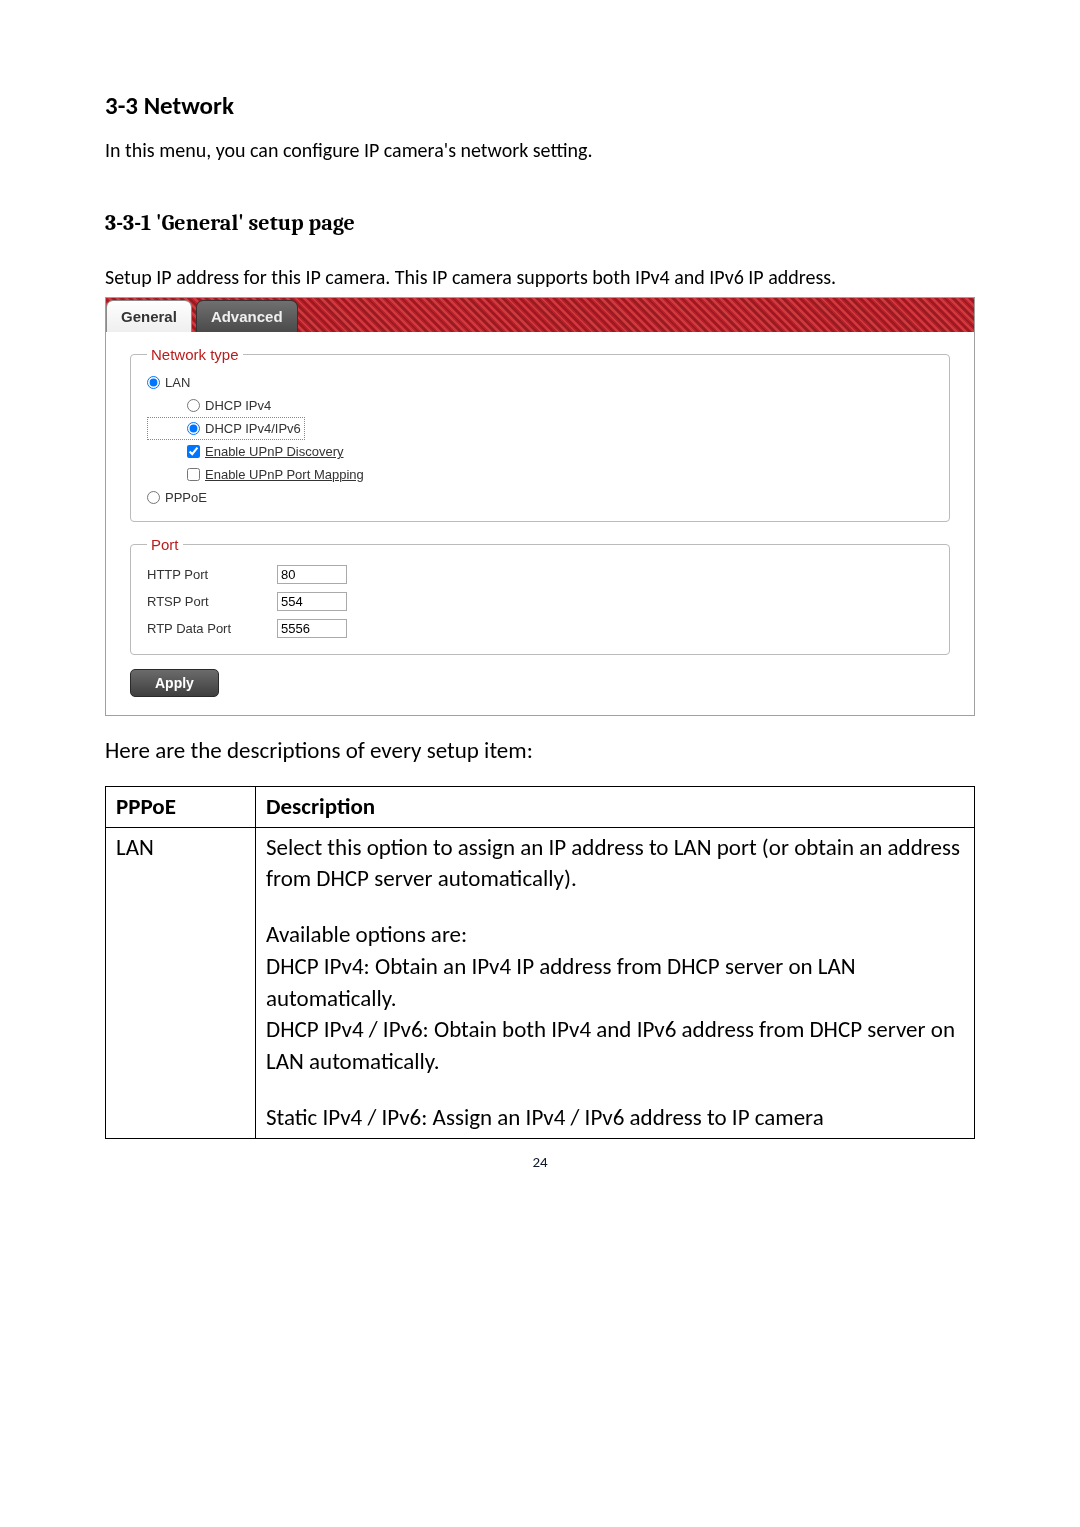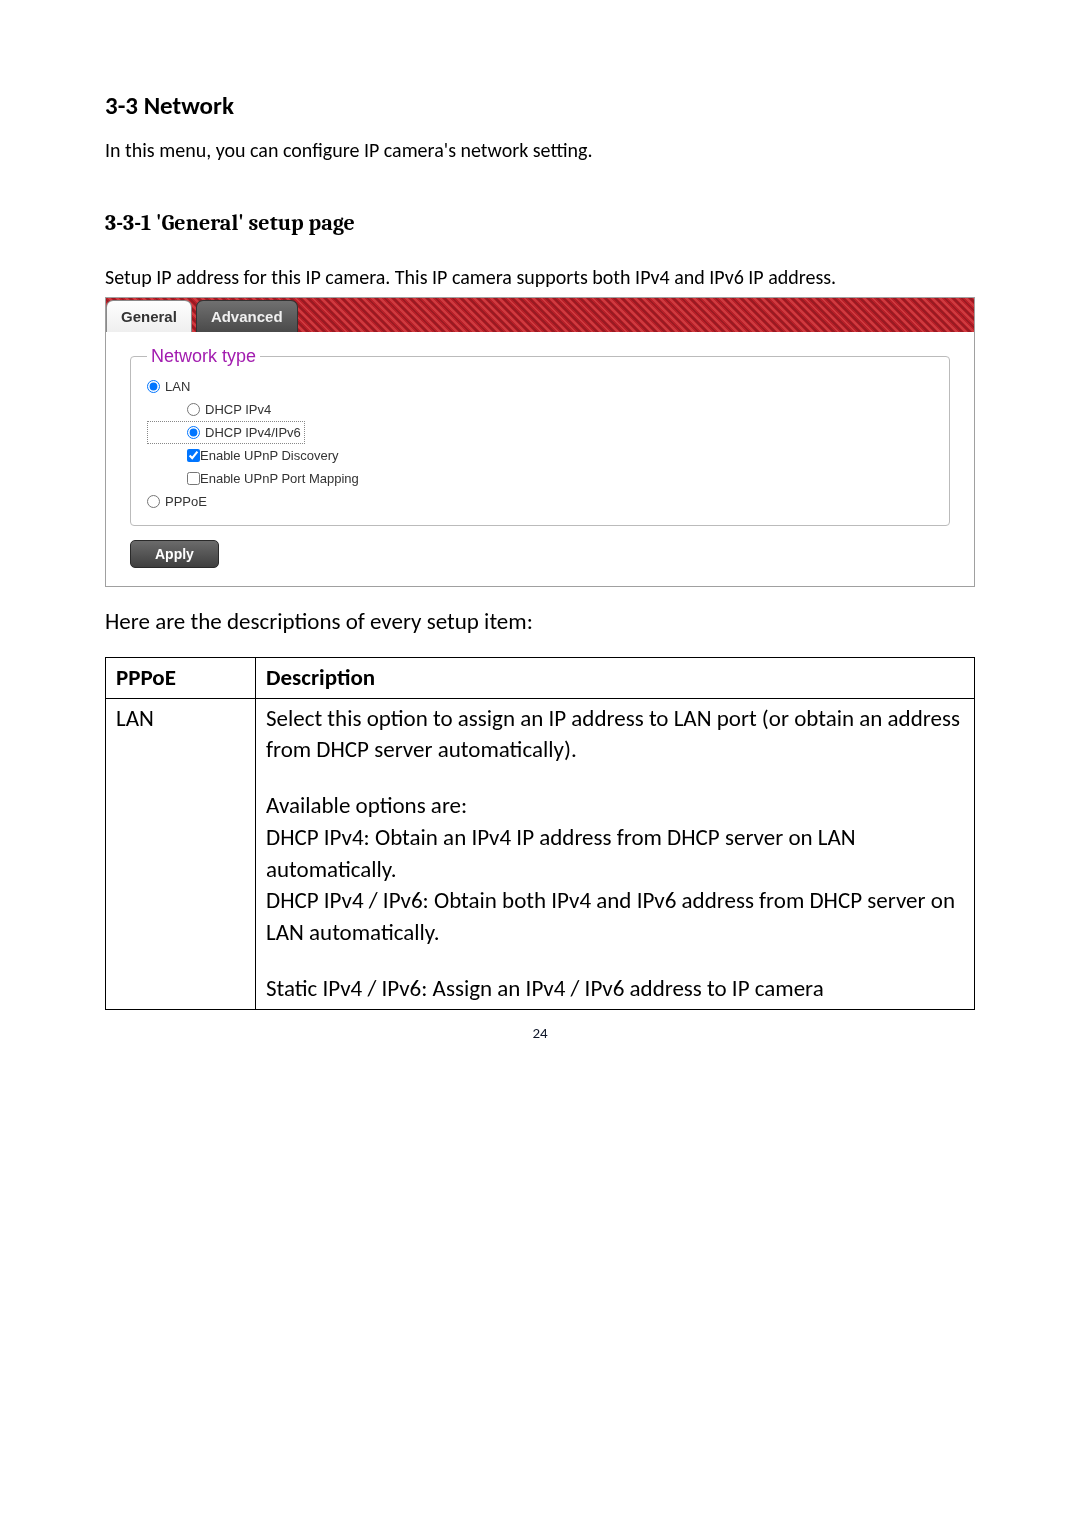--- a/index.html
+++ b/index.html
@@ -74,36 +74,38 @@
     color: #333;
   }
   fieldset.group {
     border: 1px solid #bbb;
     border-radius: 4px;
     margin-bottom: 14px;
     padding: 8px 16px 12px 16px;
   }
   fieldset.group legend {
     padding: 0 4px;
-    font-size: 18px;
-    color: #a21caf;
+    font-size: 15px;
+    color: #b91c1c;
   }
   .radio-row {
     display: flex;
     align-items: center;
     gap: 5px;
     font-size: 13px;
     padding: 4px 0;
   }
   .indent-1 { padding-left: 40px; }
   .check-row {
     display: flex;
     align-items: center;
+    gap: 5px;
     padding: 4px 0 4px 40px;
     font-size: 13px;
+    text-decoration: underline;
   }
   .port-row {
     display: flex;
     align-items: center;
     padding: 4px 0;
     font-size: 13px;
   }
   .port-label { width: 130px; }
   .port-input {
     width: 70px;
@@ -196,20 +198,35 @@
         <input type="checkbox" style="">
         <span>Enable UPnP Port Mapping</span>
       </label>
 
       <label class="radio-row">
         <input type="radio" name="nt" style="">
         <span>PPPoE</span>
       </label>
     </fieldset>
 
+    <fieldset class="group">
+      <legend>Port</legend>
+      <div class="port-row">
+        <span class="port-label">HTTP Port</span>
+        <input class="port-input" value="80" style="">
+      </div>
+      <div class="port-row">
+        <span class="port-label">RTSP Port</span>
+        <input class="port-input" value="554" style="">
+      </div>
+      <div class="port-row">
+        <span class="port-label">RTP Data Port</span>
+        <input class="port-input" value="5556" style="">
+      </div>
+    </fieldset>
 
     <div class="apply-btn">Apply</div>
   </div>
 </div>
 
 <div class="after-screenshot">Here are the descriptions of every setup item:</div>
 
 <table class="desc-table">
   <tbody>
       <tr>

